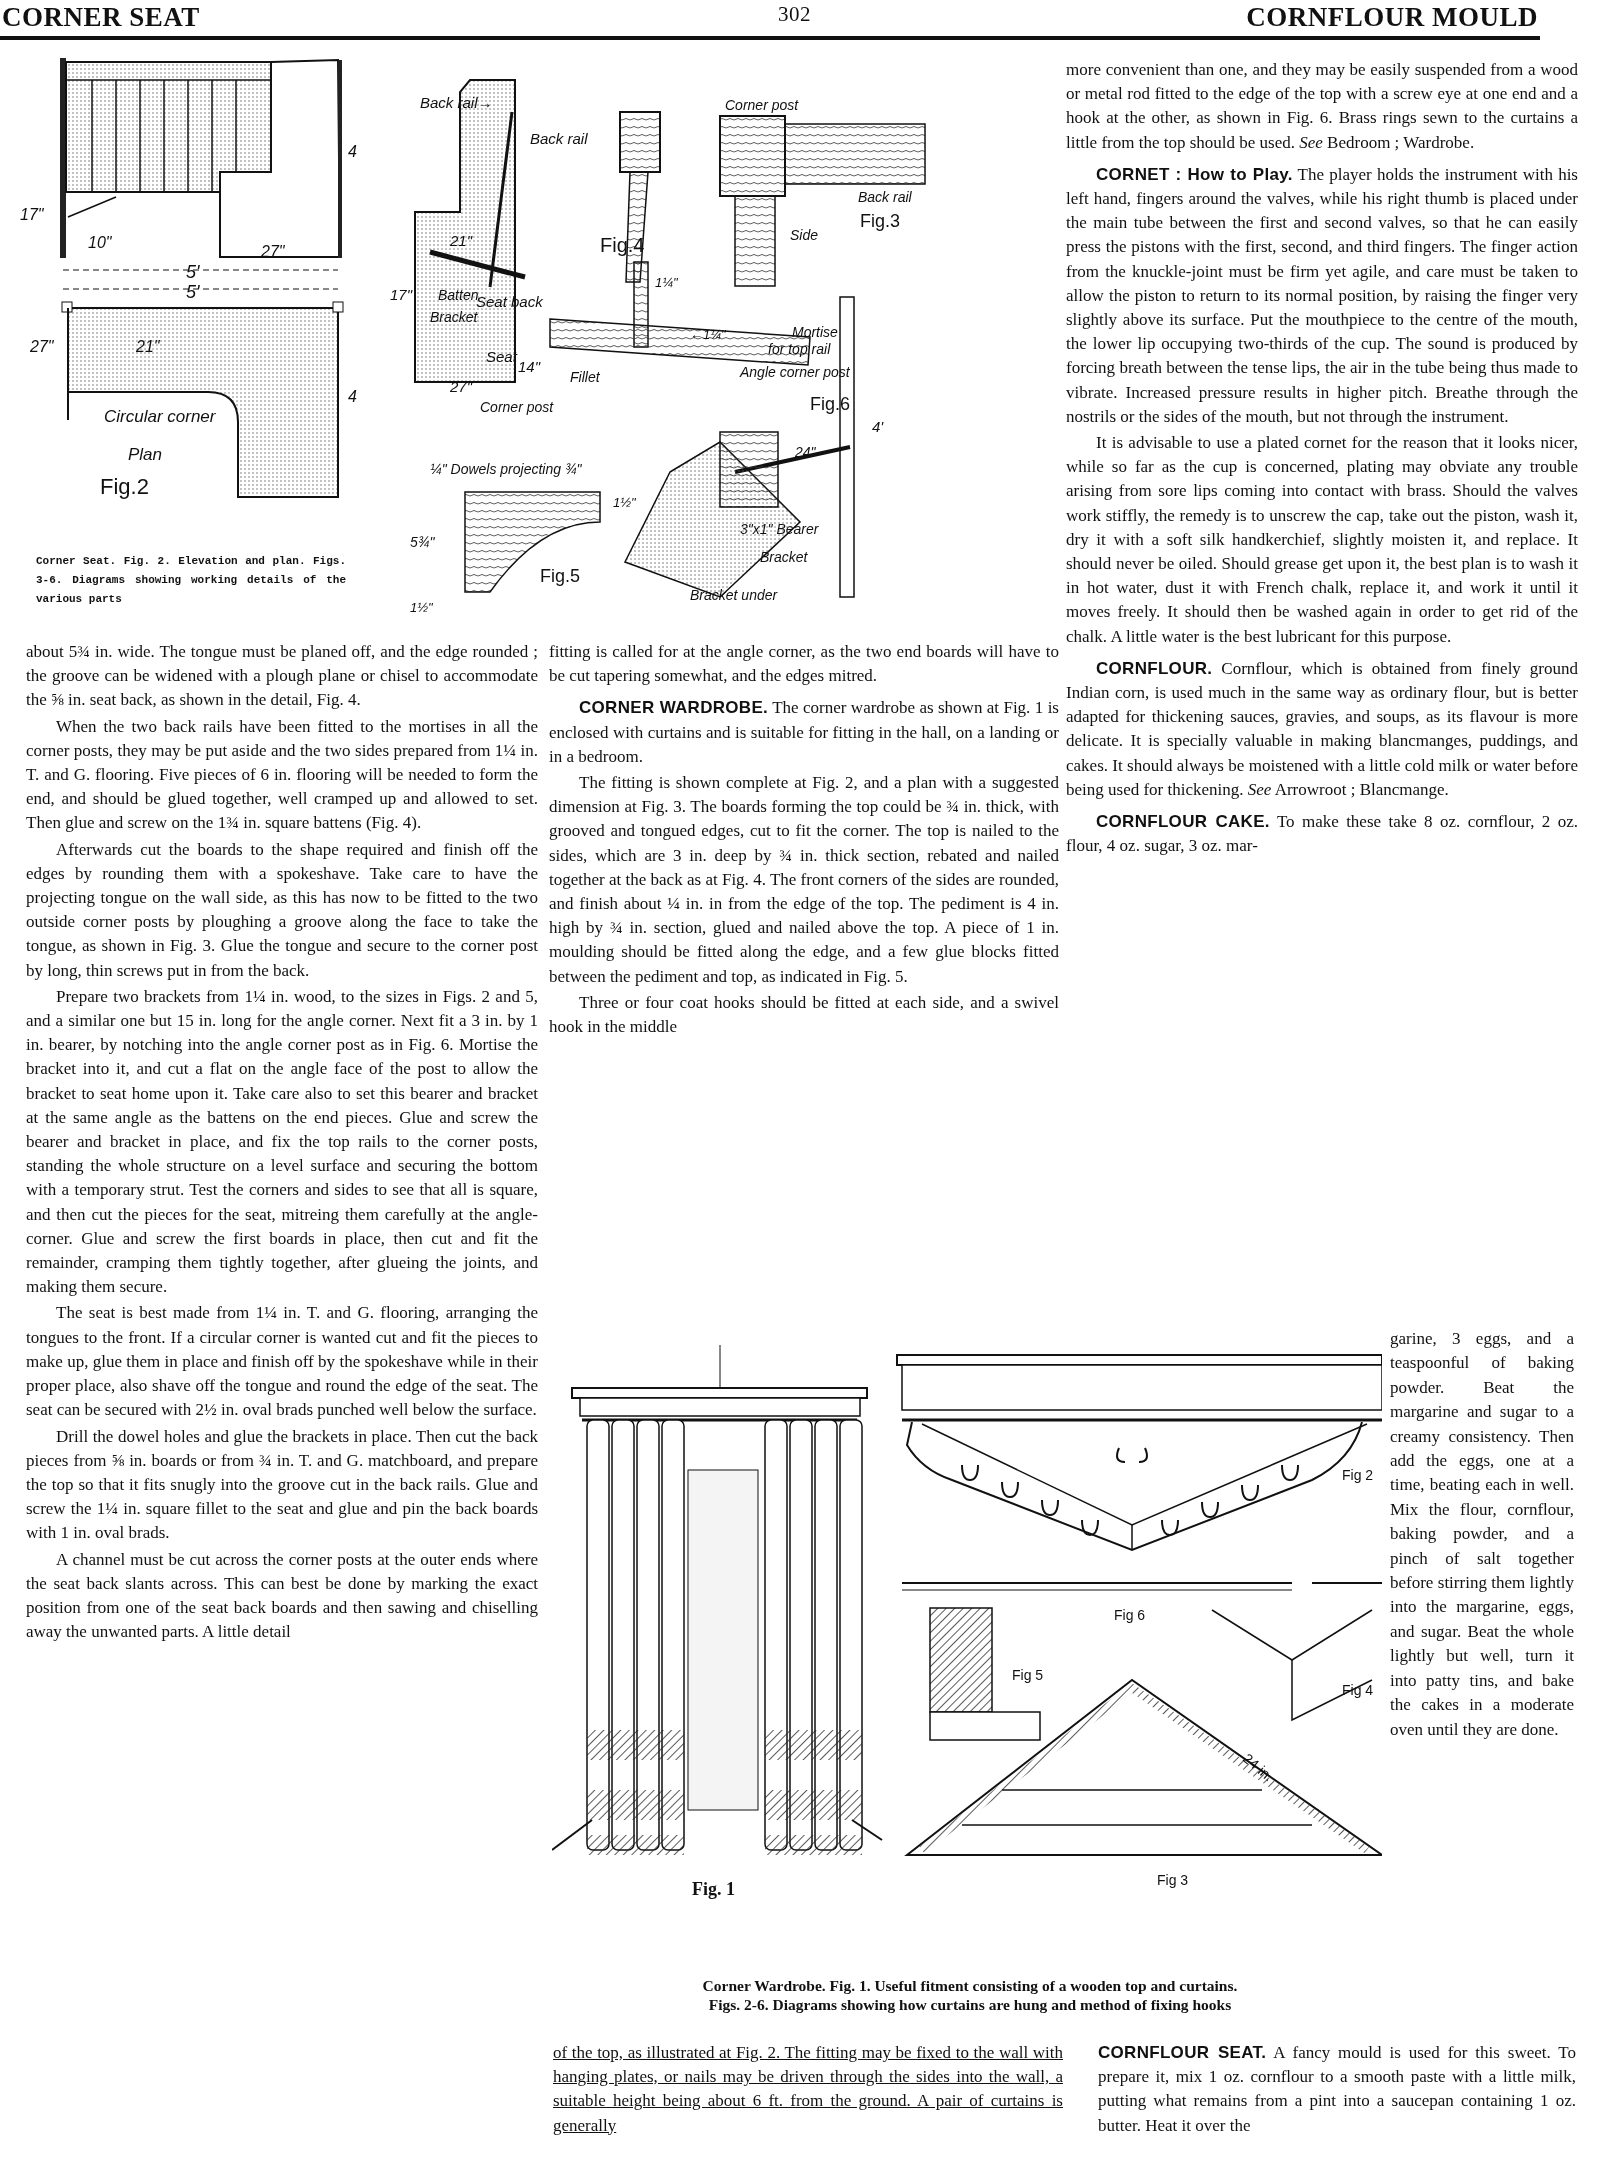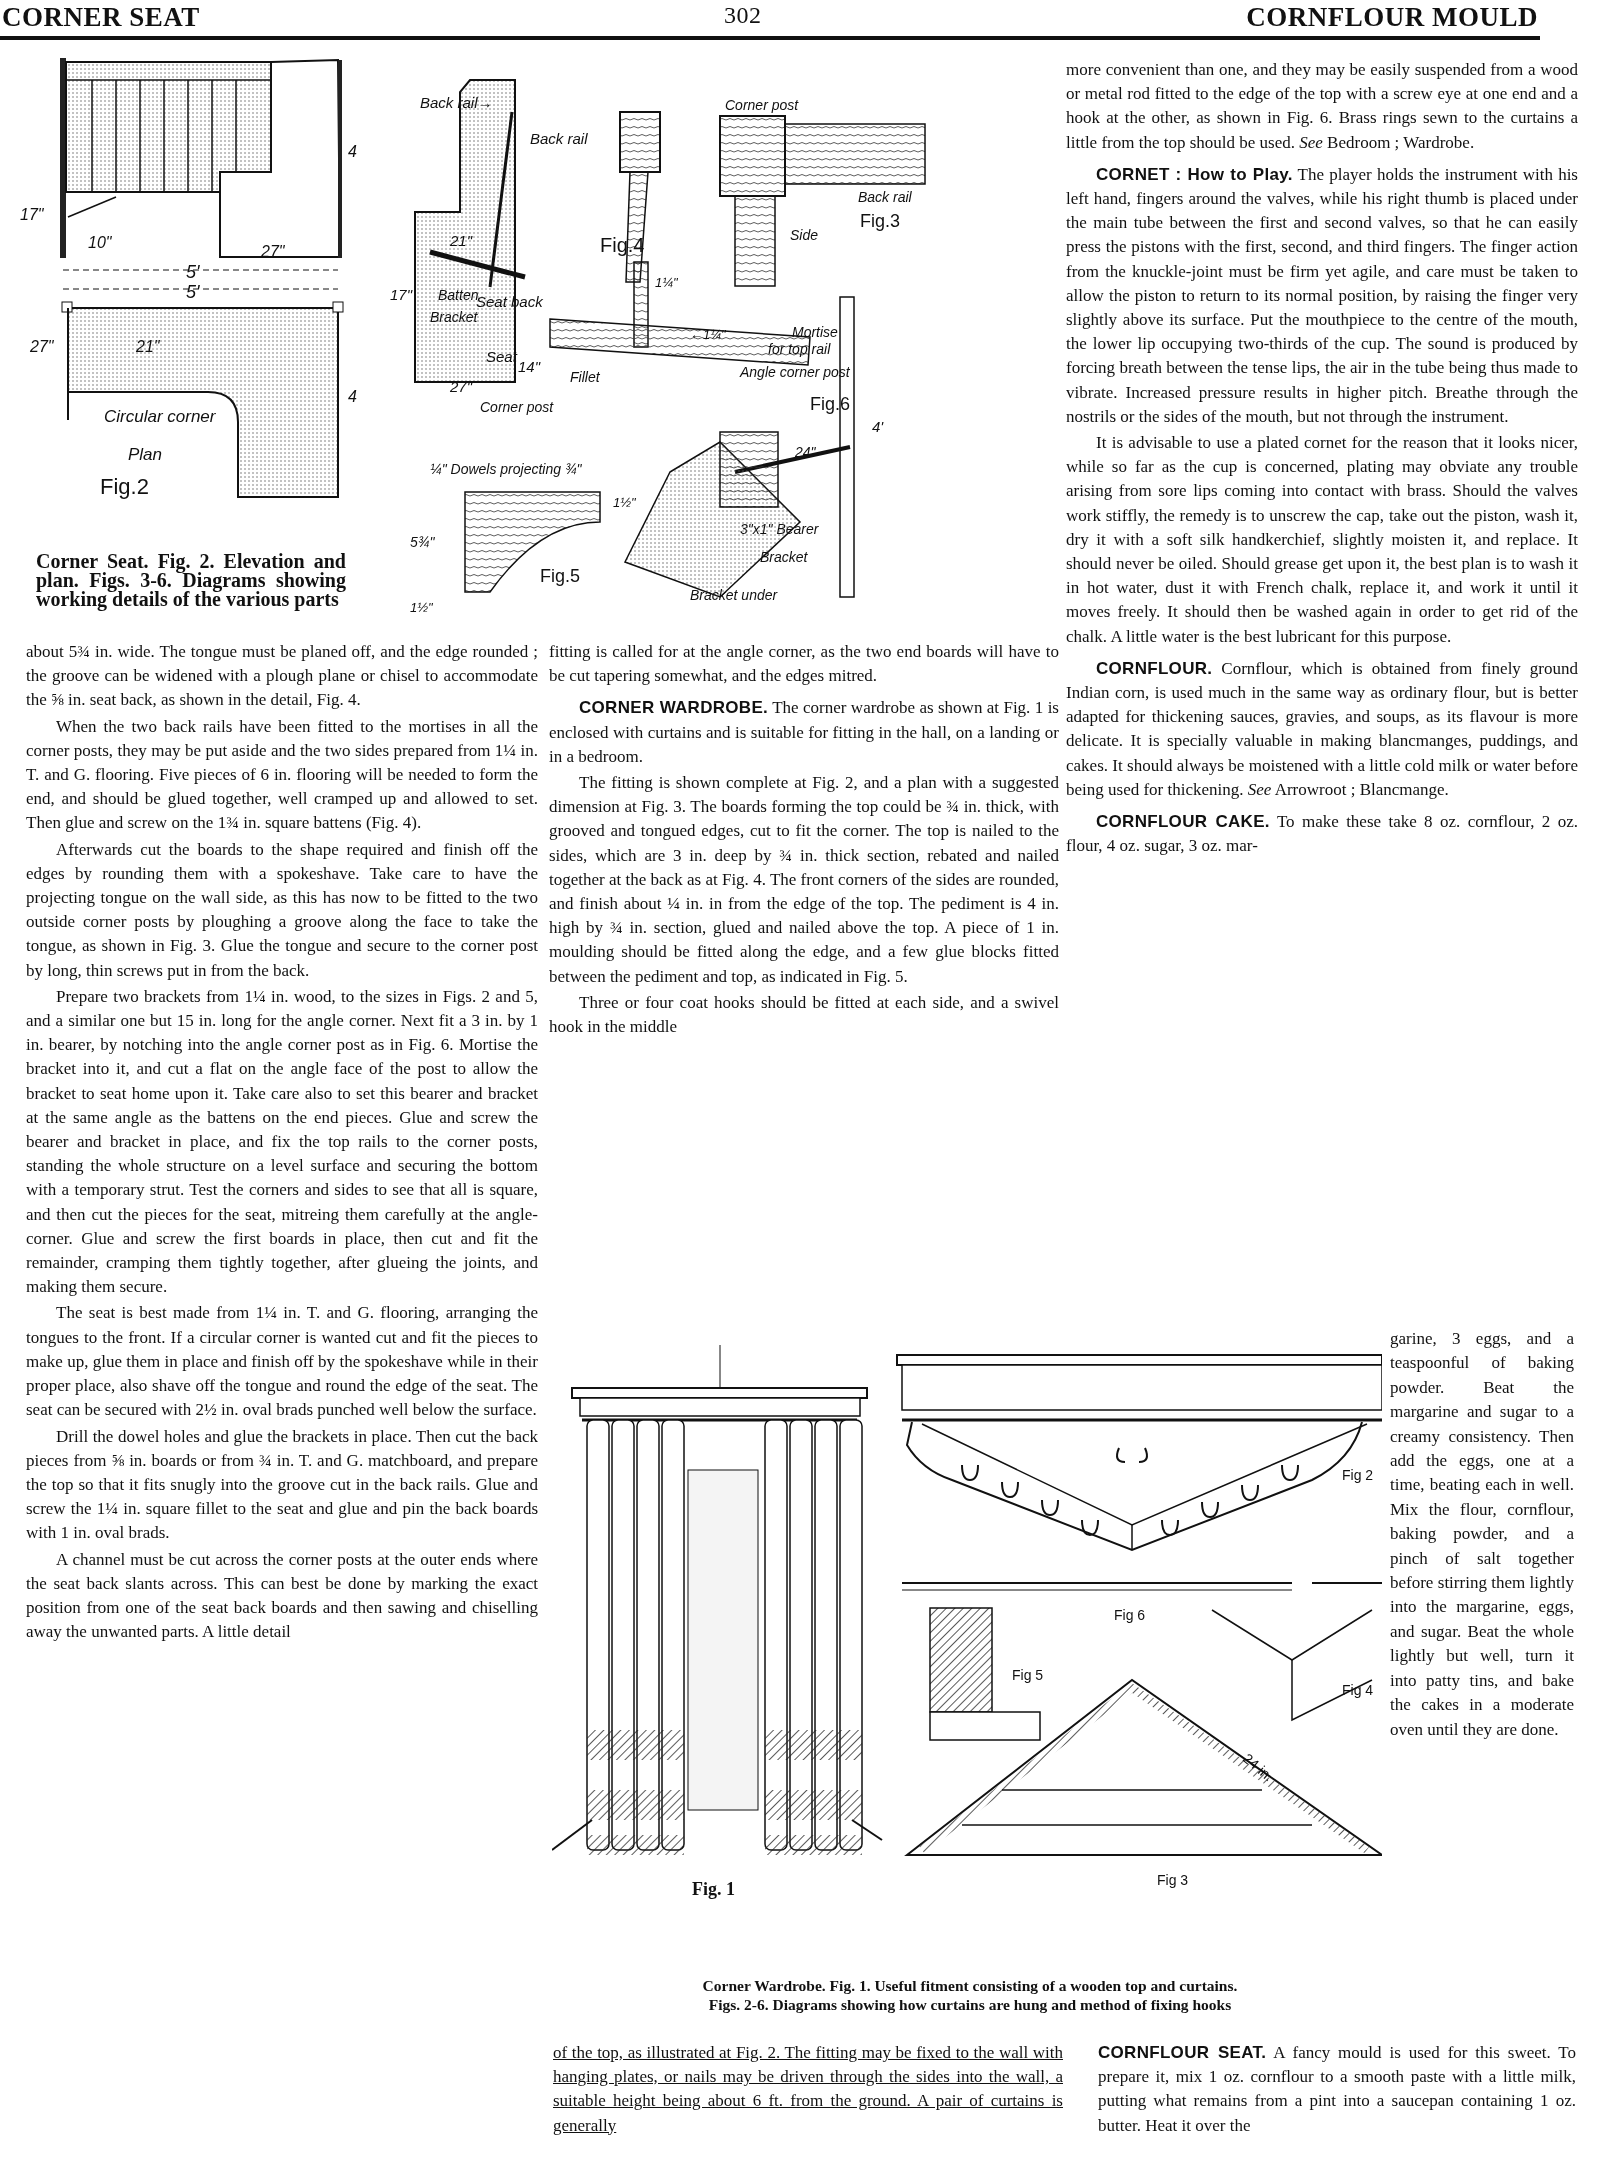--- a/index.html
+++ b/index.html
@@ -1,32 +1,32 @@
 <!DOCTYPE html>
 <html><head>
 <meta charset="utf-8">
 <style>
   html, body { margin: 0; padding: 0; background: #fff; }
   body { width: 1600px; height: 2181px; position: relative; overflow: hidden; color: #111;
          font-family: "Liberation Serif", "DejaVu Serif", serif; }
   .hdr { position: absolute; top: 0; left: 0; width: 1600px; height: 44px; }
   .hdr span { position: absolute; top: 2px; font-size: 27px; letter-spacing: 0.5px; }
   .hdr .l { left: 2px; font-weight: bold; }
-  .hdr .c { left: 724px; font-size: 24px; }
+  .hdr .c { left: 778px; font-size: 21px; }
   .hdr .r { right: 62px; font-weight: bold; }
   .rule { position: absolute; top: 36px; left: 0; width: 1540px; height: 4px; background: #111; }
   .col { position: absolute; font-size: 17px; line-height: 24.2px; text-align: justify; }
   .col p { margin: 0; text-indent: 30px; }
   .col p.ni { text-indent: 0; }
   .col p + p { margin-top: 2px; }
   .col b.h { font-family: "Liberation Sans", "DejaVu Sans", sans-serif; font-weight: bold; letter-spacing: 0.3px; margin-top: 43px; }
   .col i { font-style: italic; }
   .fig { position: absolute; border: 0; }
-  .cap { position: absolute; font-family: Liberation Serif, serif; font-weight: bold;
-         font-size: 20px; line-height: 19px; text-align: justify; }
+  .cap { position: absolute; font-family: Liberation Mono, monospace; font-weight: bold;
+         font-size: 11px; line-height: 19px; text-align: justify; }
   .cap.center { text-align: center; margin-top: 20px; }
   svg text { font-family: "Liberation Sans", "DejaVu Sans", sans-serif; font-style: italic; fill: #111; }
 </style>
 </head>
 <body>
 
 <div class="hdr">
   <span class="l">CORNER SEAT</span>
   <span class="c">302</span>
   <span class="r">CORNFLOUR MOULD</span>

